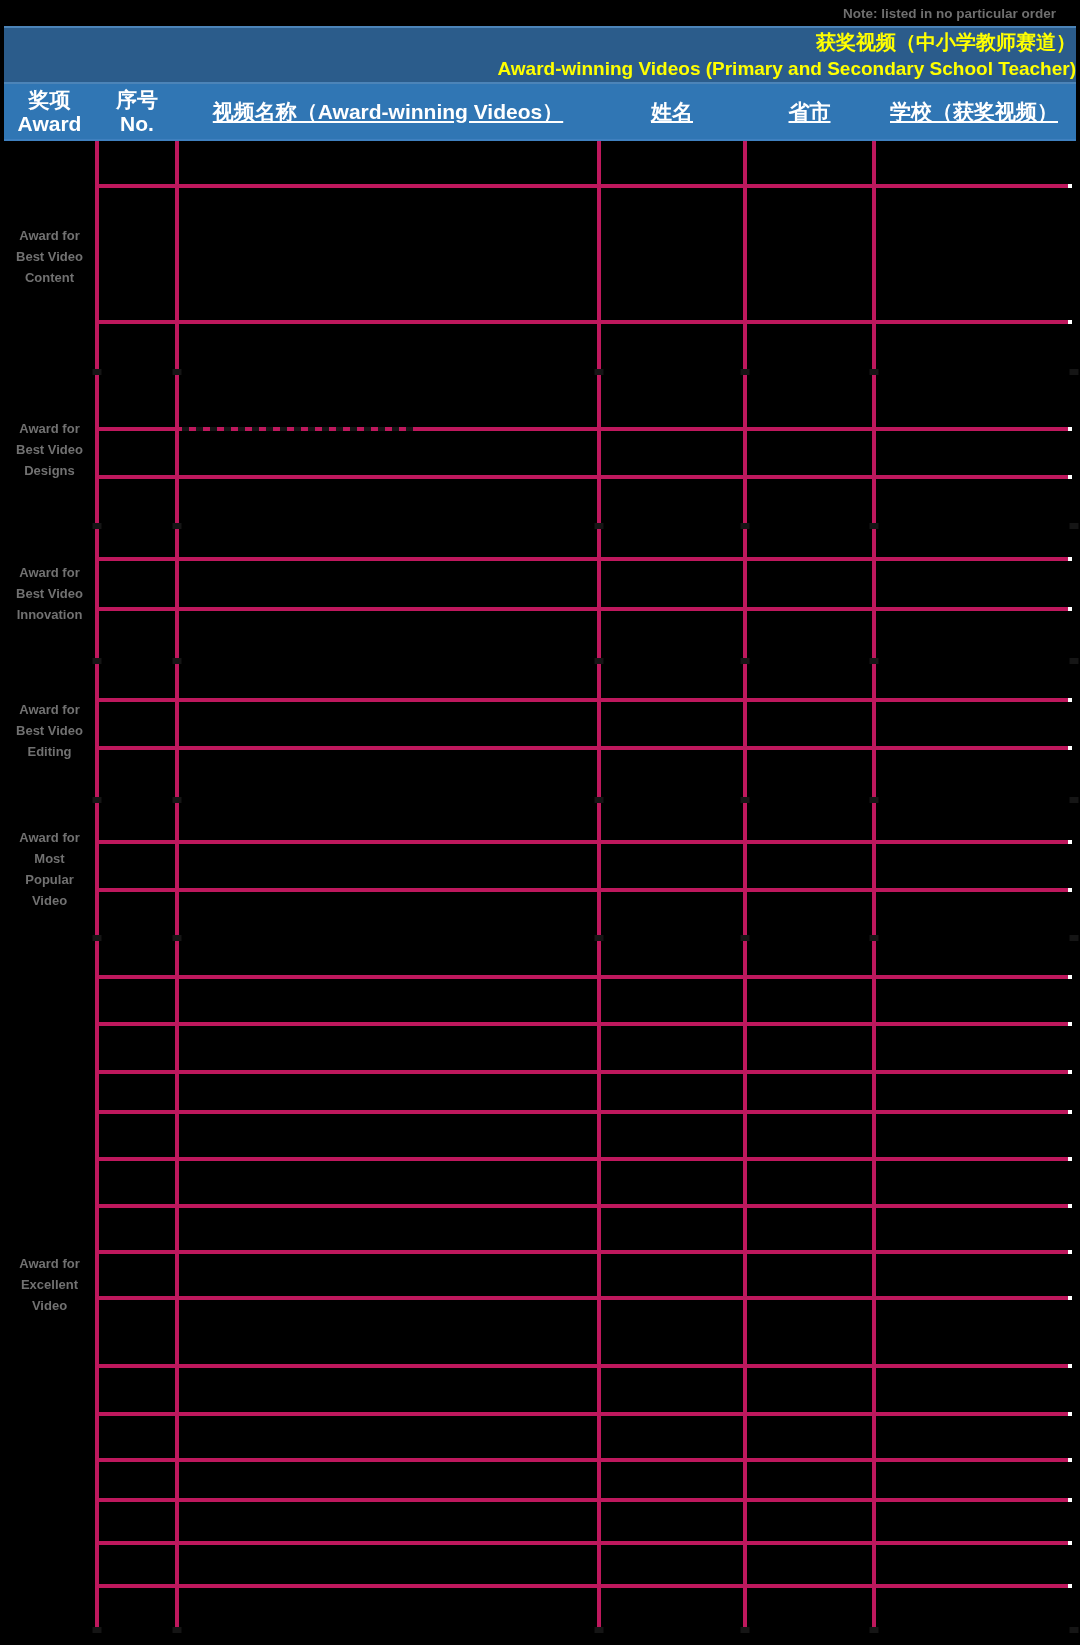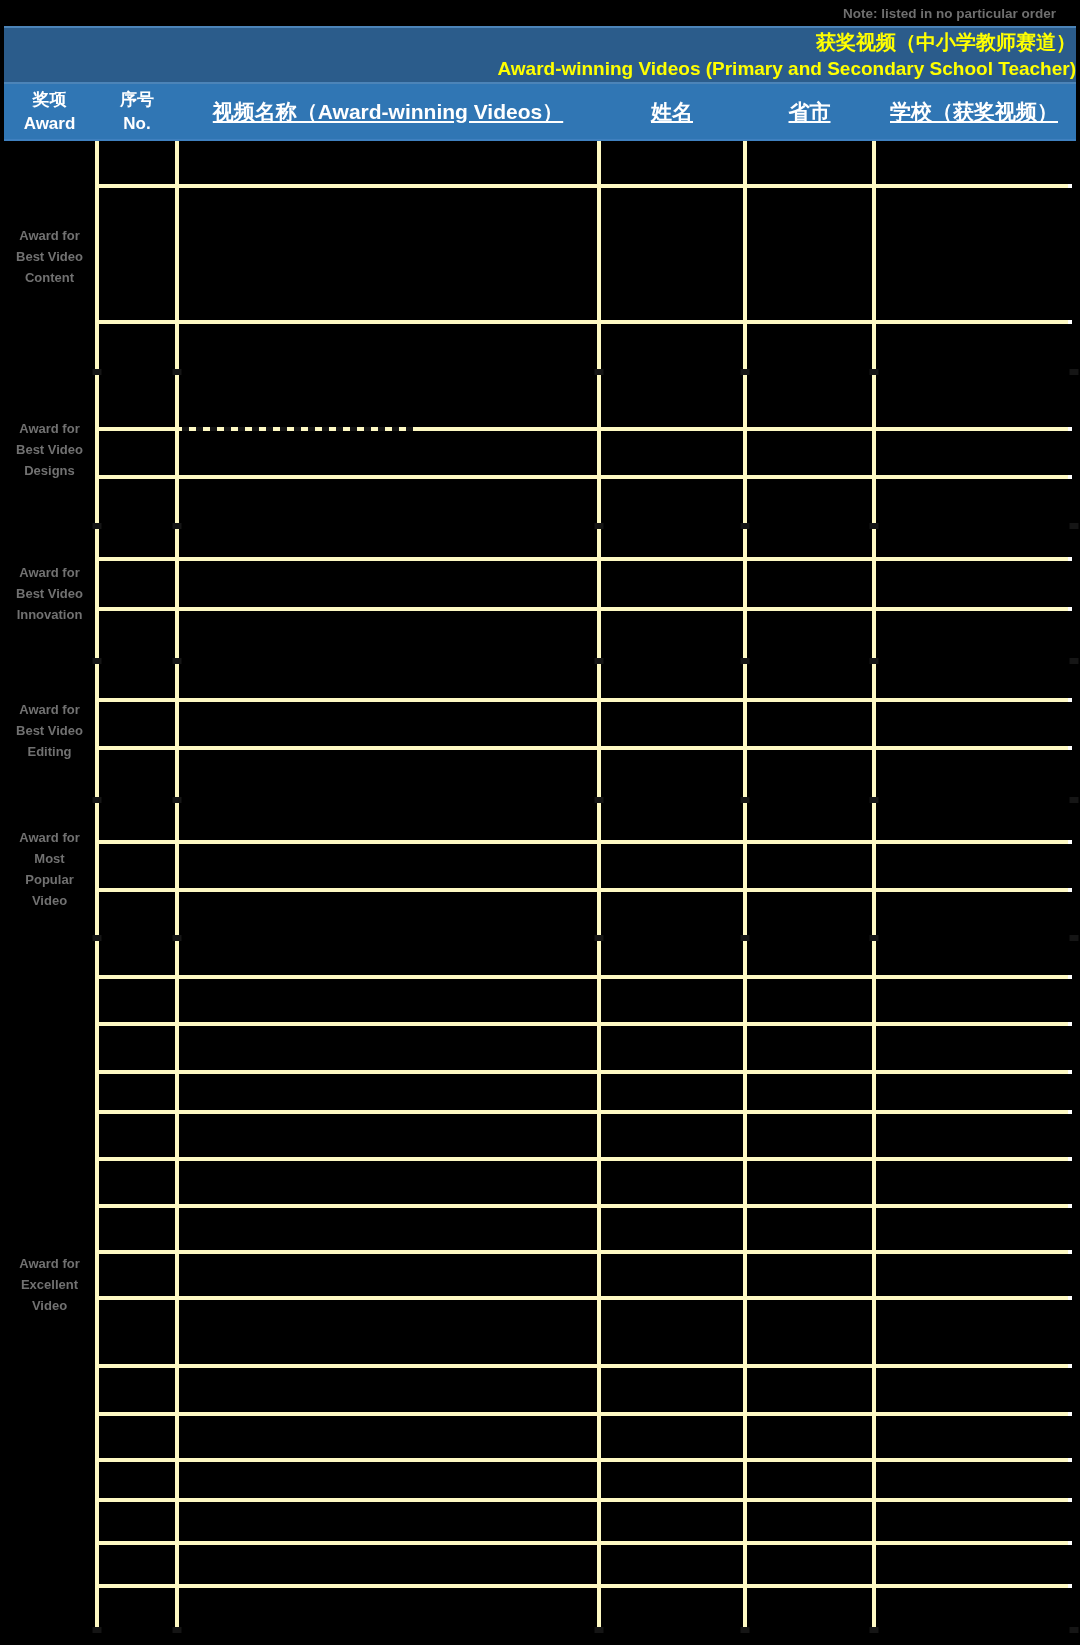--- a/index.html
+++ b/index.html
@@ -18,26 +18,26 @@
   }
   .title-zh{color:#FFFF00;font-size:20px;line-height:27px;}
   .title-en{color:#FFFF00;font-size:19px;line-height:26px;}
   .header-row{
     box-sizing:border-box;height:59px;background:#3076B4;
     border-top:2px solid #4C84B8;border-bottom:2px solid #3F80BF;
     display:grid;grid-template-columns:91px 76px 418px 142px 125px 196px;column-gap:4px;
     align-items:center;
   }
   .hcell{color:#FFFFFF;text-align:center;white-space:pre-line;}
-  .hcell.two-line{font-size:17px;line-height:24px;}
+  .hcell.two-line{font-size:21px;line-height:24px;}
   .hcell.one-line{font-size:21px;line-height:22px;text-decoration:underline;}
   .table-body{position:relative;width:1068px;background:#000;}
   .group{
     display:grid;grid-template-columns:91px 76px 418px 142px 125px 196px;gap:4px;
-    background:#fef9c3;border-right:4px solid #FFFFFF;
+    background:#be185d;border-right:4px solid #FFFFFF;
   }
   .award-cell{
     grid-column:1;background:#000;color:#717171;font-size:13px;line-height:21px;
     display:flex;align-items:center;justify-content:center;text-align:center;white-space:pre-line;
     padding:0 4px;
   }
   .data-cell{background:#000;}
   .tick{
     position:absolute;width:9px;height:6px;background:#151515;
     transform:translate(-50%,-50%);z-index:3;

